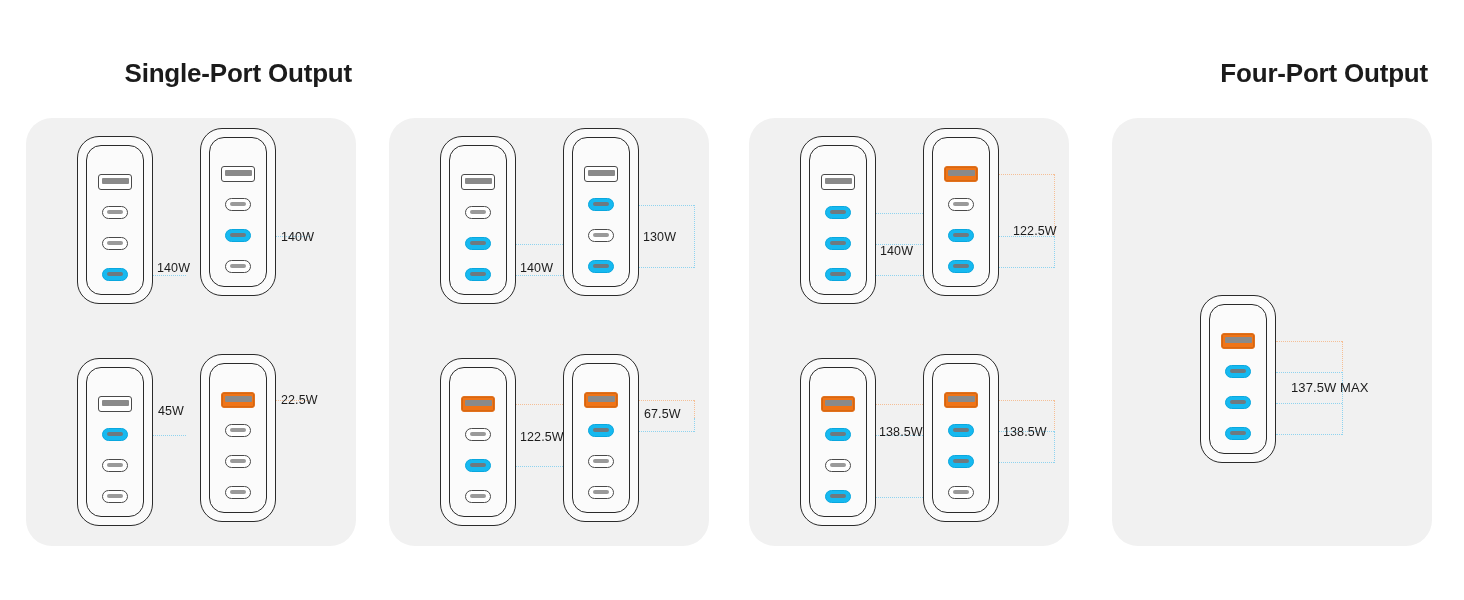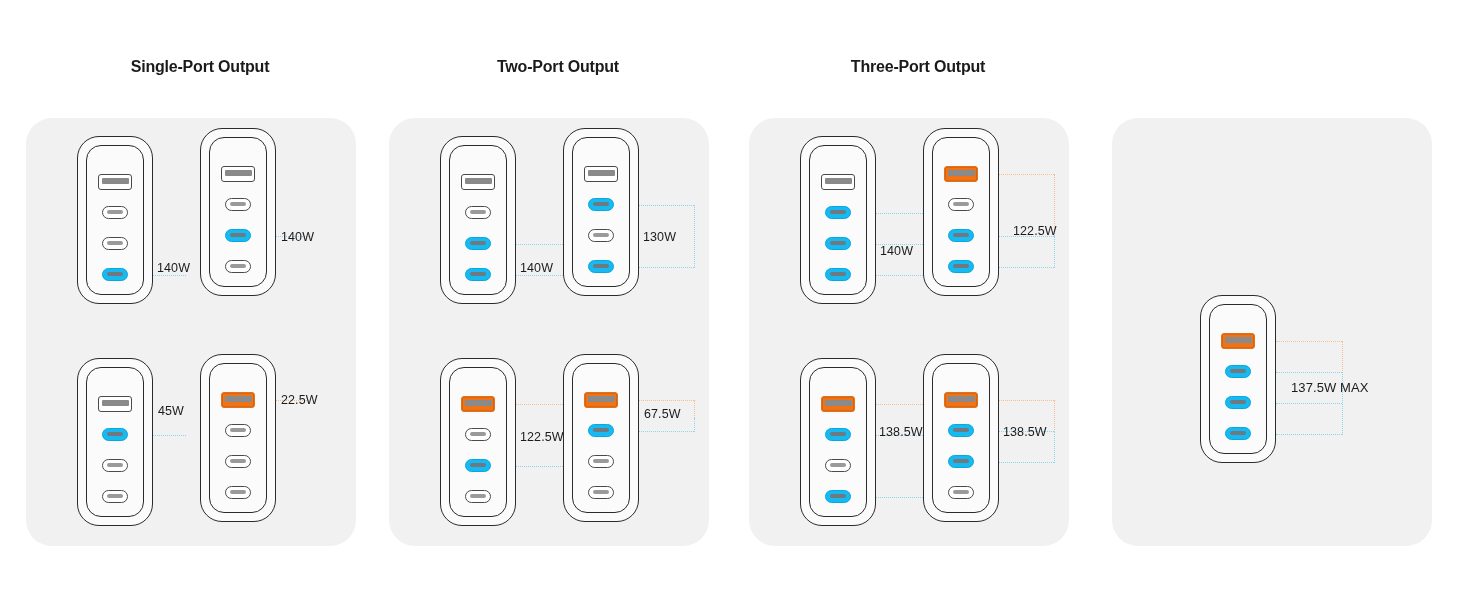--- a/index.html
+++ b/index.html
@@ -8,23 +8,23 @@
     width:1464px;height:600px;
     background:#ffffff;
     font-family:"Liberation Sans", sans-serif;
     -webkit-font-smoothing:antialiased;
     overflow:hidden;
   }
   #root{position:relative;width:1464px;height:600px;}
 
   .panel{position:absolute;}
   .panel-title{
-    position:absolute;top:0;left:13px;width:100%;
-    text-align:center;
-    font-size:16px;
+    position:absolute;top:0;left:0;width:100%;
+    text-align:right;
+    font-size:26px;
     font-weight:700;
     letter-spacing:-0.2px;
     color:#1b1b1b;
     white-space:nowrap;
   }
   .panel-card{
     position:absolute;
     background:#f1f1f1;
     border-radius:26px;
   }
@@ -194,21 +194,20 @@
         <div class="bar"></div>
       </div>
     </div>
     <div class="lead orange" style="left:254px;top:296px;width:36px;height:168px;">
       <div class="h" style="left:0;top:46px;width:33px;"></div>
     </div>
     <div class="wattage" style="left:259px;top:335px;">22.5W</div>
   </div>
 
   <div class="panel" style="left:385px;top:58px;width:320px;height:490px;">
-    <div class="panel-title">Two-Port Output</div>
     <div class="panel-card" style="left:4px;top:60px;width:320px;height:428px;"></div>
 
     <div class="charger" style="left:55px;top:78px;width:76px;height:168px;">
       <div class="charger-outer"></div>
       <div class="charger-inner"></div>
       <div class="port usba" style="left:21px;top:38px;">
         <div class="bar"></div>
       </div>
       <div class="port usbc" style="left:25px;top:70px;">
         <div class="bar"></div>
@@ -297,21 +296,20 @@
       <div class="v" style="left:55px;top:46px;height:18px;"></div>
     </div>
     <div class="lead" style="left:254px;top:296px;width:60px;height:175px;">
       <div class="h" style="left:0;top:77px;width:55px;"></div>
       <div class="v" style="left:55px;top:64px;height:14px;"></div>
     </div>
     <div class="wattage" style="left:259px;top:349px;">67.5W</div>
   </div>
 
   <div class="panel" style="left:745px;top:58px;width:320px;height:490px;">
-    <div class="panel-title">Three-Port Output</div>
     <div class="panel-card" style="left:4px;top:60px;width:320px;height:428px;"></div>
 
     <div class="charger" style="left:55px;top:78px;width:76px;height:168px;">
       <div class="charger-outer"></div>
       <div class="charger-inner"></div>
       <div class="port usba" style="left:21px;top:38px;">
         <div class="bar"></div>
       </div>
       <div class="port usbc active" style="left:25px;top:70px;">
         <div class="bar"></div>
@@ -407,20 +405,21 @@
     </div>
     <div class="lead" style="left:254px;top:296px;width:60px;height:175px;">
       <div class="h" style="left:0;top:77px;width:55px;"></div>
       <div class="h" style="left:0;top:108px;width:55px;"></div>
       <div class="v" style="left:55px;top:77px;height:32px;"></div>
     </div>
     <div class="wattage" style="left:258px;top:367px;">138.5W</div>
   </div>
 
   <div class="panel" style="left:1108px;top:58px;width:320px;height:490px;">
+    <div class="panel-title">Four-Port Output</div>
     <div class="panel-card" style="left:4px;top:60px;width:320px;height:428px;"></div>
 
     <div class="charger" style="left:92px;top:237px;width:76px;height:168px;">
       <div class="charger-outer"></div>
       <div class="charger-inner"></div>
       <div class="port usba active" style="left:21px;top:38px;">
         <div class="bar"></div>
       </div>
       <div class="port usbc active" style="left:25px;top:70px;">
         <div class="bar"></div>

